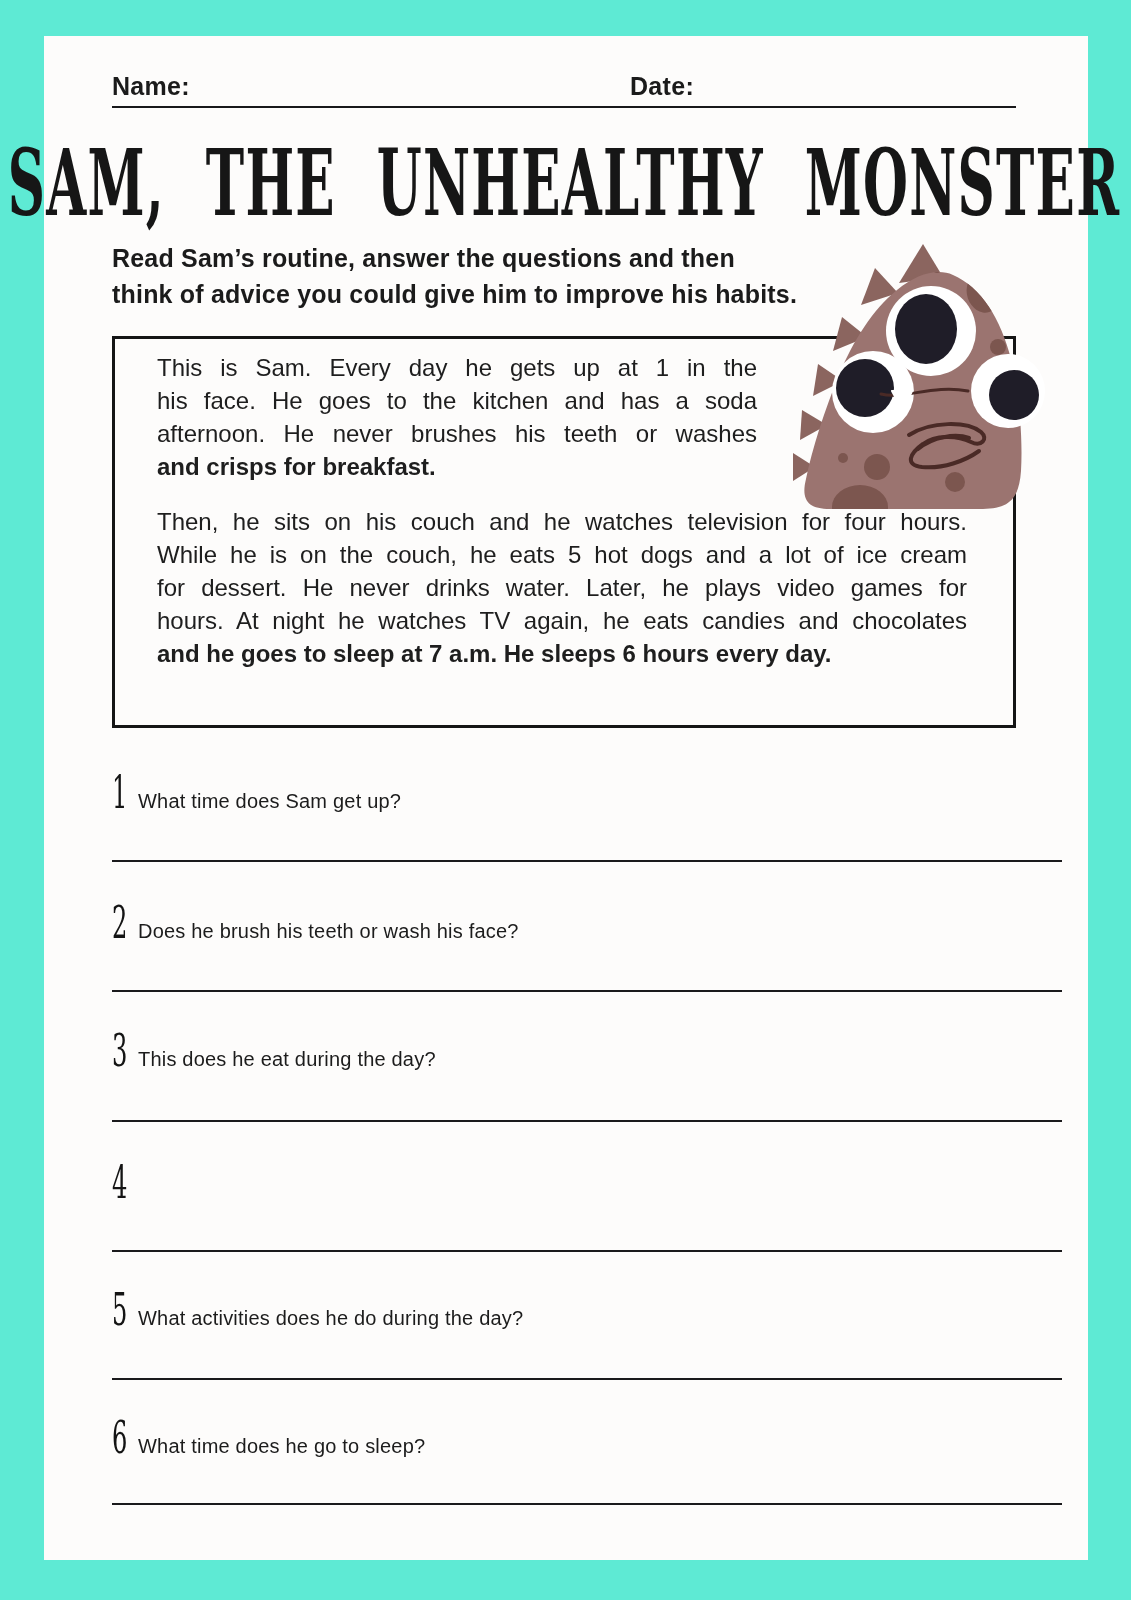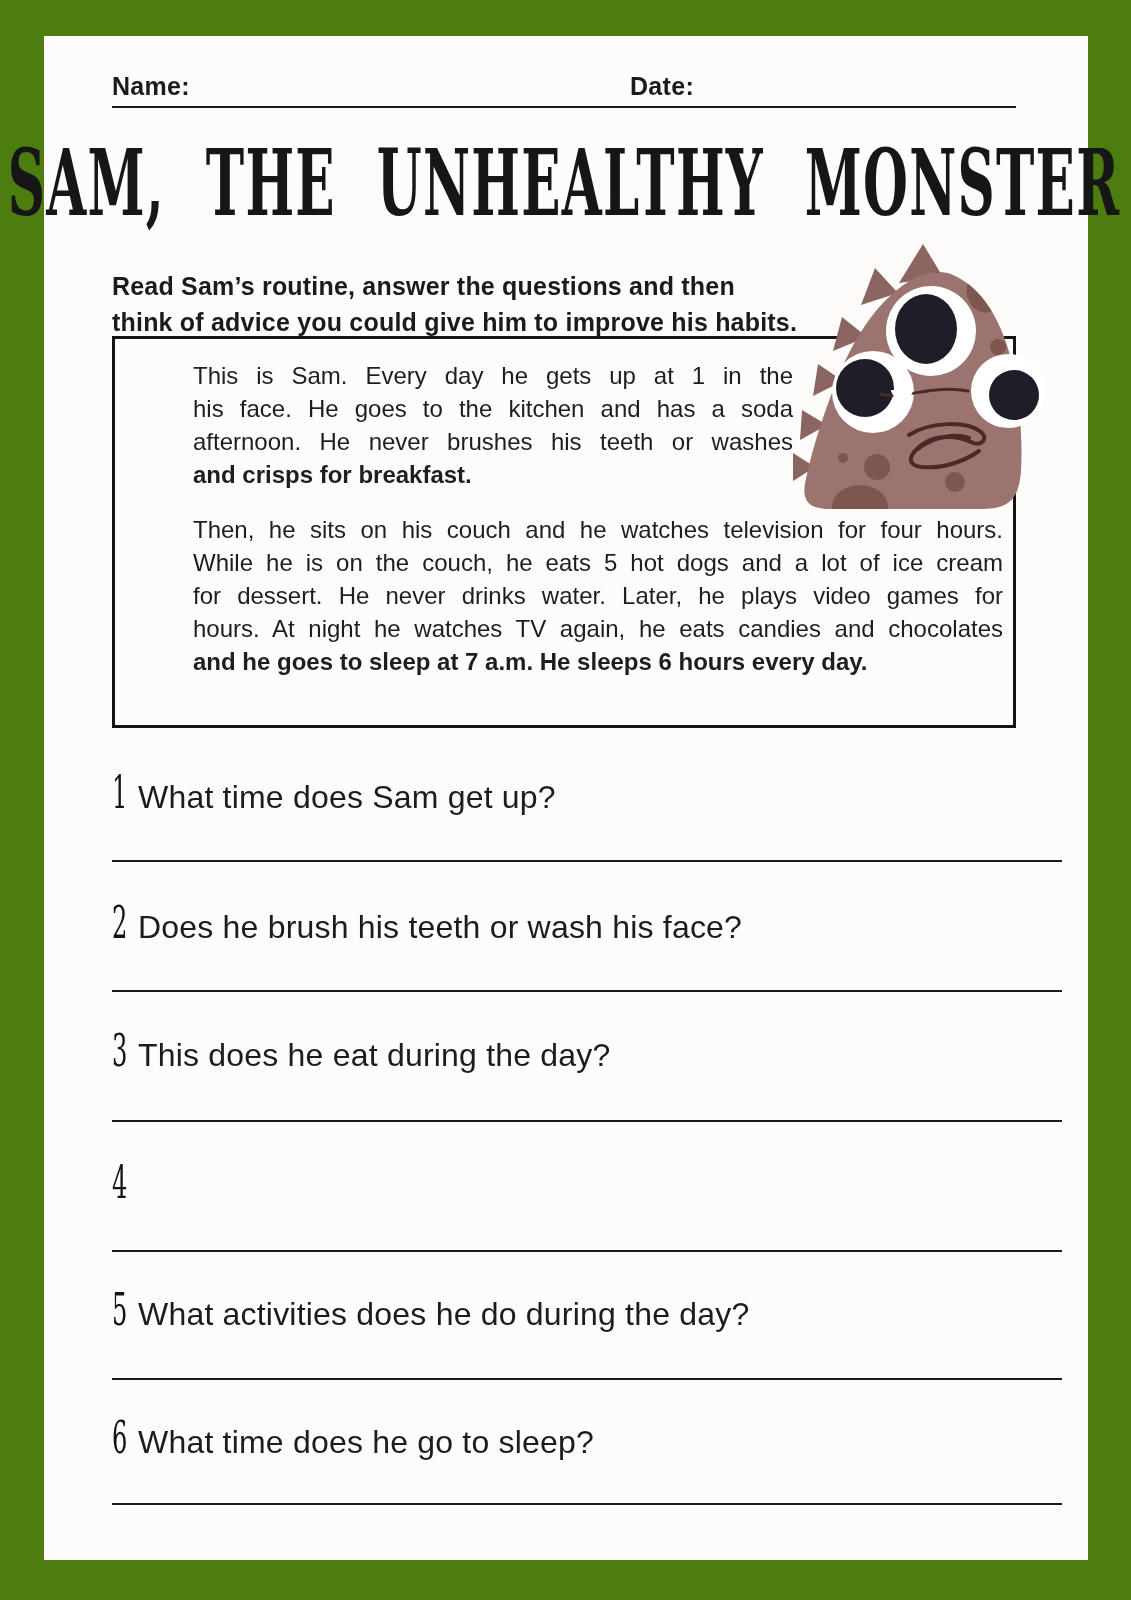--- a/index.html
+++ b/index.html
@@ -2,59 +2,59 @@
 <html><head>
 <meta charset="utf-8">
 <style>
   html, body {
     margin: 0; padding: 0;
     width: 1131px; height: 1600px;
     background: #d7cec8;
     font-family: "Liberation Sans", sans-serif;
     color: #1b1b1b;
   }
-  .frame { position: relative; width: 1131px; height: 1600px; background: #4d7c0f; overflow: hidden; }
+  .frame { position: relative; width: 1131px; height: 1600px; background: #5eead4; overflow: hidden; }
   .page  { position: absolute; left: 44px; top: 36px; width: 1044px; height: 1524px; background: #fdfcfb; }
 
   
   .hdr-label { position: absolute; font-size: 25px; font-weight: 600; letter-spacing: 0.3px; }
   .hdr-name { left: 68px; top: 36px; }
   .hdr-date { left: 586px; top: 36px; text-align: center; }
   .hdr-rule { position: absolute; left: 68px; top: 70px; width: 904px; height: 2px; background: #18181a; }
 
   
   .title-wrap { position: absolute; left: 68px; top: 92px; width: 904px; height: 110px;
                 display: flex; justify-content: center; align-items: center; }
   .title-text { font-family: "DejaVu Serif", serif; font-weight: 700; font-size: 86px;
                 line-height: 1; white-space: nowrap; letter-spacing: 2px; word-spacing: 0.42em;
                 transform: scale(0.60, 1.06); transform-origin: center center; color: #161616; }
 
   
   .instructions { position: absolute; left: 68px; top: 204px; width: 760px;
-                  font-size: 25px; font-weight: 700; line-height: 36px; letter-spacing: 0.2px; margin-top: 28px; }
+                  font-size: 25px; font-weight: 700; line-height: 36px; letter-spacing: 0.2px; }
 
   
   .passage-box { position: absolute; left: 68px; top: 300px; width: 904px; height: 392px;
                  border: 3px solid #151515; box-sizing: border-box; background: transparent; }
-  .passage-inner { padding: 20px 46px 0 42px; margin-left: 36px; }
+  .passage-inner { padding: 12px 46px 0 42px; }
   .para { font-size: 24px; line-height: 33px; color: #1e1e1e; }
   .para-1 { width: 600px; }
   .para-2 { margin-top: 22px; width: 810px; }
   .jline { text-align: justify; text-align-last: justify; -moz-text-align-last: justify; white-space: nowrap; }
   .jline.last { text-align-last: left; font-weight: bold; -moz-text-align-last: left; }
 
   
   .monster { position: absolute; left: 741px; top: 205px; width: 265px; height: 268px; z-index: 3; }
 
   
   .qrow { position: absolute; left: 68px; display: flex; align-items: baseline; }
   .qnum { font-family: "DejaVu Serif", serif; font-size: 44px; line-height: 1; font-weight: 400;
           display: inline-block; transform: scaleX(0.55); transform-origin: left bottom;
           width: 26px; color: #141414; }
-  .qtext { font-size: 32px; line-height: 1.2; letter-spacing: 0.2px; color: #1c1c1c; }
+  .qtext { font-size: 20px; line-height: 1.2; letter-spacing: 0.2px; color: #1c1c1c; }
   .answer-line { position: absolute; left: 68px; width: 950px; height: 2px; background: #1a1a1c; }
 </style>
 </head>
 <body>
 
 <div class="frame">
   <div class="page">
 
     <div class="hdr-label hdr-name">Name:</div>
     <div class="hdr-label hdr-date">Date:</div>

